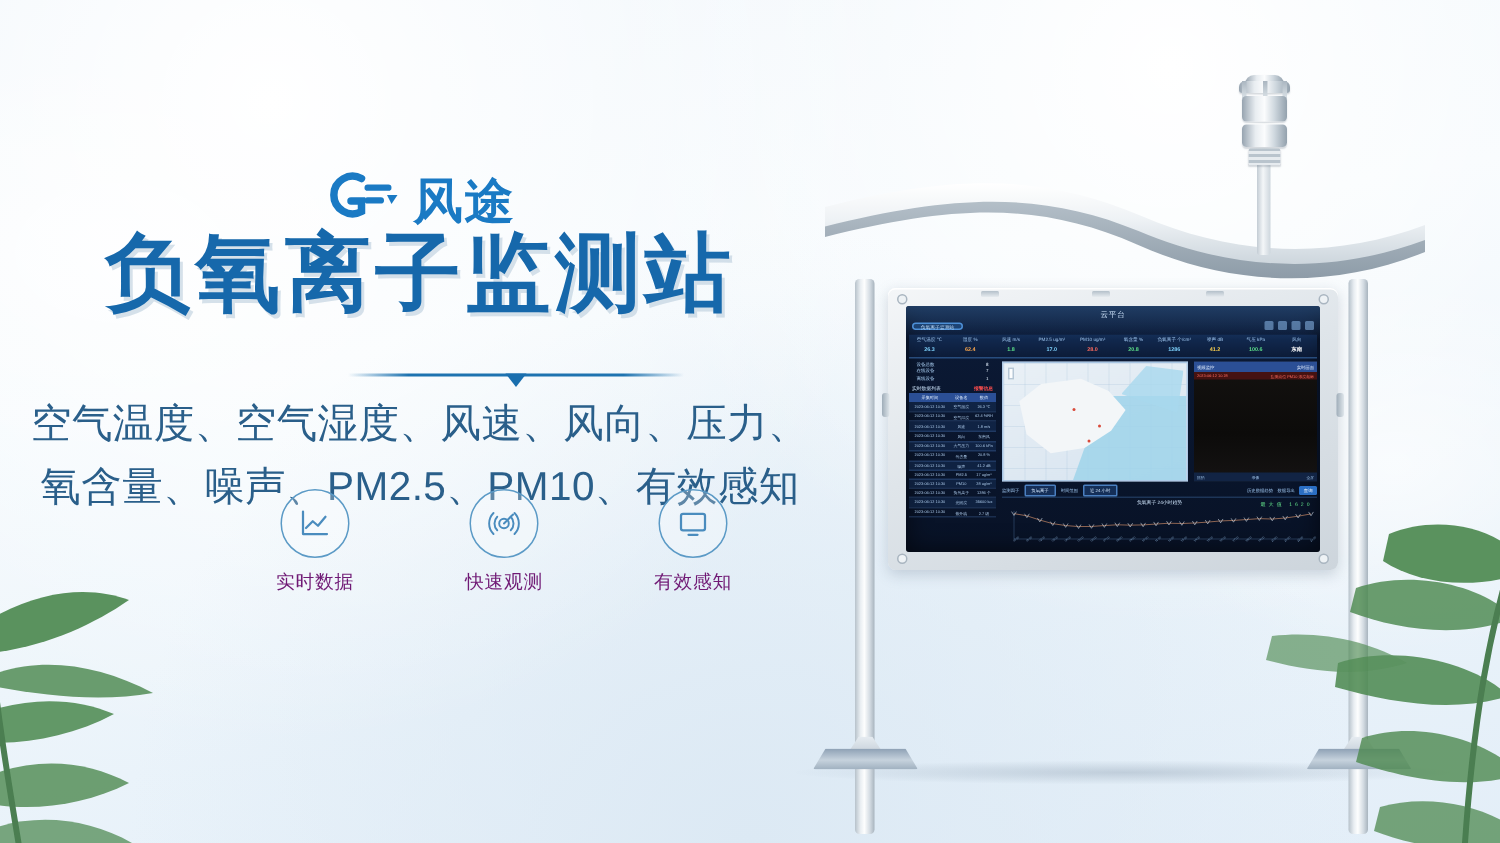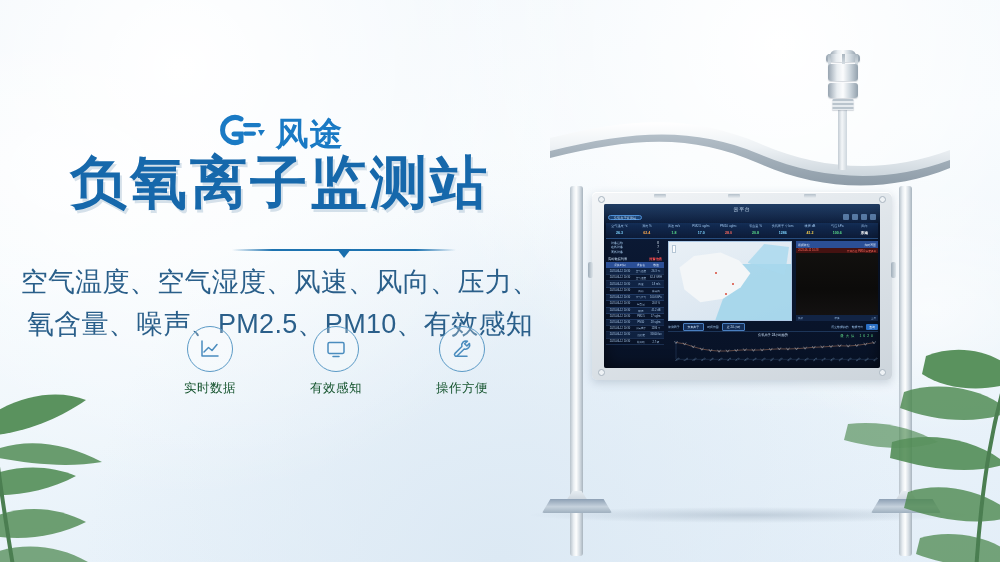--- a/index.html
+++ b/index.html
@@ -59,21 +59,21 @@
   #features {
     position:absolute; left:176px; top:326px; width:320px;
     display:flex; justify-content:space-between;
   }
   .feature { width:68px; text-align:center; }
   .feature .circ {
     width:46px; height:46px; margin:0 auto; border-radius:50%;
     border:1.4px solid #5b9ac6; display:flex; align-items:center; justify-content:center;
     background:rgba(255,255,255,.25);
   }
-  .feature .cap { margin-top:8px; font-size:12.5px; color:#14532d; letter-spacing:.5px; white-space:nowrap;}
+  .feature .cap { margin-top:8px; font-size:12.5px; color:#701a75; letter-spacing:.5px; white-space:nowrap;}
 
   
   #kiosk { position:absolute; left:520px; top:60px; width:460px; height:480px; }
 
   .post {
     position:absolute; width:13px; top:126px; height:370px; border-radius:3px;
     background:linear-gradient(90deg,#b7c2cb 0%, #e9eef2 28%, #fdfefe 48%, #d4dce3 76%, #a8b4be 100%);
   }
   #post-l { left:50px; }
   #post-r { left:379px; }
@@ -272,40 +272,44 @@
     <div class="feature">
       <div class="circ">
         <svg width="24" height="24" viewBox="0 0 24 24" fill="none" stroke="#4a8cbe" stroke-width="1.5" stroke-linecap="round" stroke-linejoin="round">
           <path d="M4 4 V19 H20"></path>
           <path d="M6 15 L10.5 10.5 L14 13.5 L19 7.5"></path>
         </svg>
       </div>
       <div class="cap">实时数据</div>
     </div>
 
+    <div class="feature">
+      <div class="circ">
+        <svg width="24" height="24" viewBox="0 0 24 24" fill="none" stroke="#4a8cbe" stroke-width="1.3" stroke-linecap="round">
+          <circle cx="12" cy="12" r="3.2"></circle>
+          <path d="M12 12 L18 6"></path>
+          <path d="M7.5 16.5 A6.4 6.4 0 0 1 7.5 7.5"></path>
+          <path d="M16.5 16.5 A6.4 6.4 0 0 0 16.5 7.5"></path>
+          <path d="M5 19 A9.9 9.9 0 0 1 5 5"></path>
+          <path d="M19 19 A9.9 9.9 0 0 0 19 5"></path>
+        </svg>
+      </div>
+      <div class="cap">快速观测</div>
+    </div>
 
     <div class="feature">
       <div class="circ">
         <svg width="24" height="24" viewBox="0 0 24 24" fill="none" stroke="#4a8cbe" stroke-width="1.5" stroke-linecap="round">
           <rect x="4" y="5.5" width="16" height="11" rx="1.4"></rect>
           <path d="M9 19.5 H15"></path>
         </svg>
       </div>
       <div class="cap">有效感知</div>
     </div>
 
-    <div class="feature">
-      <div class="circ">
-        <svg width="24" height="24" viewBox="0 0 24 24" fill="none" stroke="#4a8cbe" stroke-width="1.5" stroke-linecap="round" stroke-linejoin="round">
-          <path d="M17.5 4.2 a4.3 4.3 0 0 0-5.6 5.3 L5 16.4 a1.6 1.6 0 0 0 2.3 2.3 L14.2 12 a4.3 4.3 0 0 0 5.3-5.6 l-2.6 2.6 -2.3-2.3z"></path>
-          <path d="M7 19.2 H17"></path>
-        </svg>
-      </div>
-      <div class="cap">操作方便</div>
-    </div>
 
   </div>
 </div>
 
 <div id="kiosk">
 
   <div id="ground"></div>
 
   <div class="post" id="post-l"></div>
   <div class="post" id="post-r"></div>

